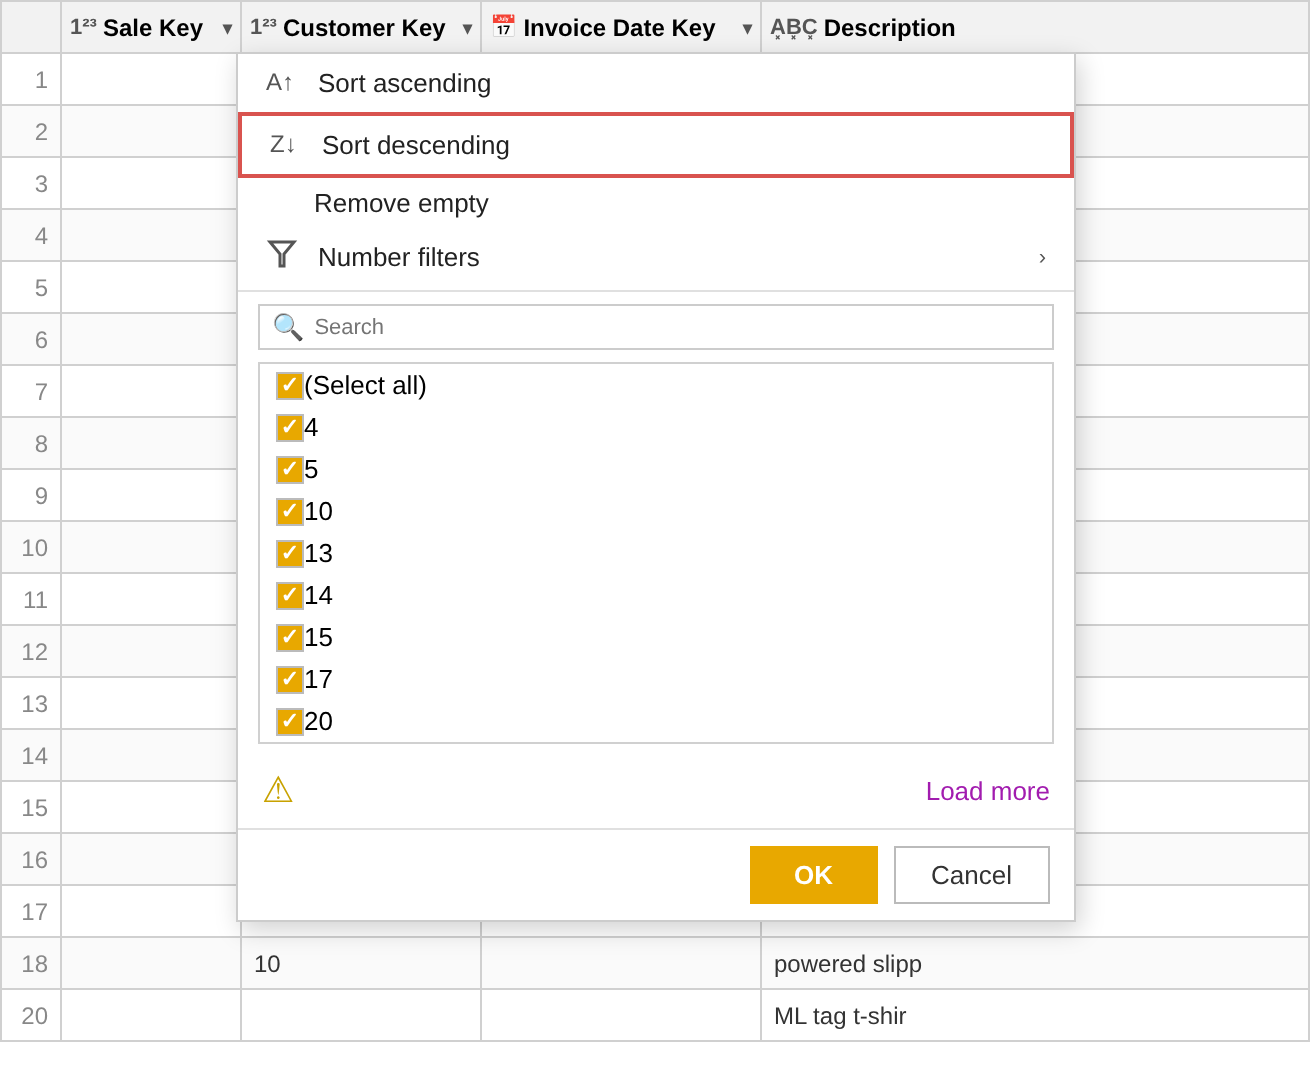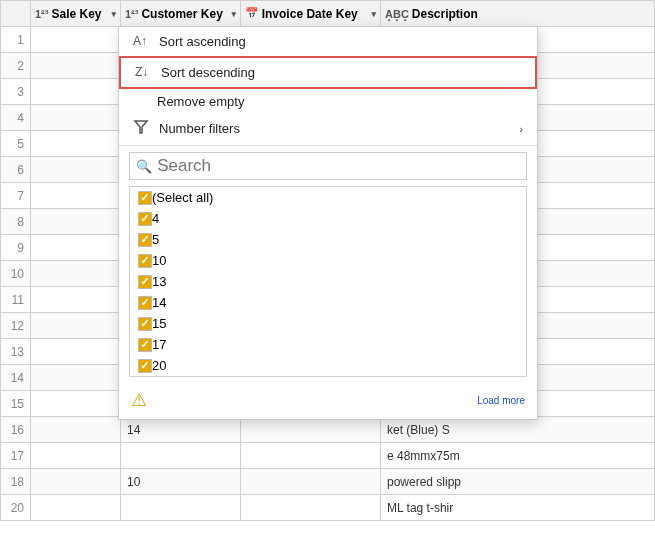--- a/index.html
+++ b/index.html
@@ -131,21 +131,21 @@
       align-items: center;
       margin: 6px 10px;
       border: 1px solid #ccc;
       background: #fff;
       padding: 3px 6px;
       gap: 5px;
     }
     .dd-search input {
       border: none;
       outline: none;
-      font-size: 17px;
+      font-size: 11px;
       width: 100%;
       color: #888;
     }
     .dd-search-icon { color: #888; font-size: 13px; }
 
     
     .dd-checklist {
       margin: 4px 10px;
       border: 1px solid #d0d0d0;
       max-height: 210px;
@@ -192,23 +192,23 @@
       padding: 8px 12px;
       gap: 8px;
       font-size: 13px;
       color: #333;
     }
     .dd-warning-icon {
       font-size: 18px;
       color: #c8a200;
     }
     .dd-load-more {
-      color: #1d4ed8;
+      color: #a21caf;
       cursor: pointer;
-      font-size: 10px;
+      font-size: 13px;
       text-decoration: none;
       margin-left: auto;
     }
 
     
     .dd-buttons {
       display: flex;
       justify-content: flex-end;
       padding: 8px 12px;
       gap: 8px;
@@ -500,14 +500,18 @@
         <div class="check-box checked"></div>
         <span>20</span>
       </div>
     </div>
 
     <div class="dd-warning">
       <span class="dd-warning-icon">⚠</span>
       <a class="dd-load-more">Load more</a>
     </div>
 
+    <div class="dd-buttons">
+      <button class="btn-ok">OK</button>
+      <button class="btn-cancel">Cancel</button>
+    </div>
   </div>
 </div>
 
 </body></html>

